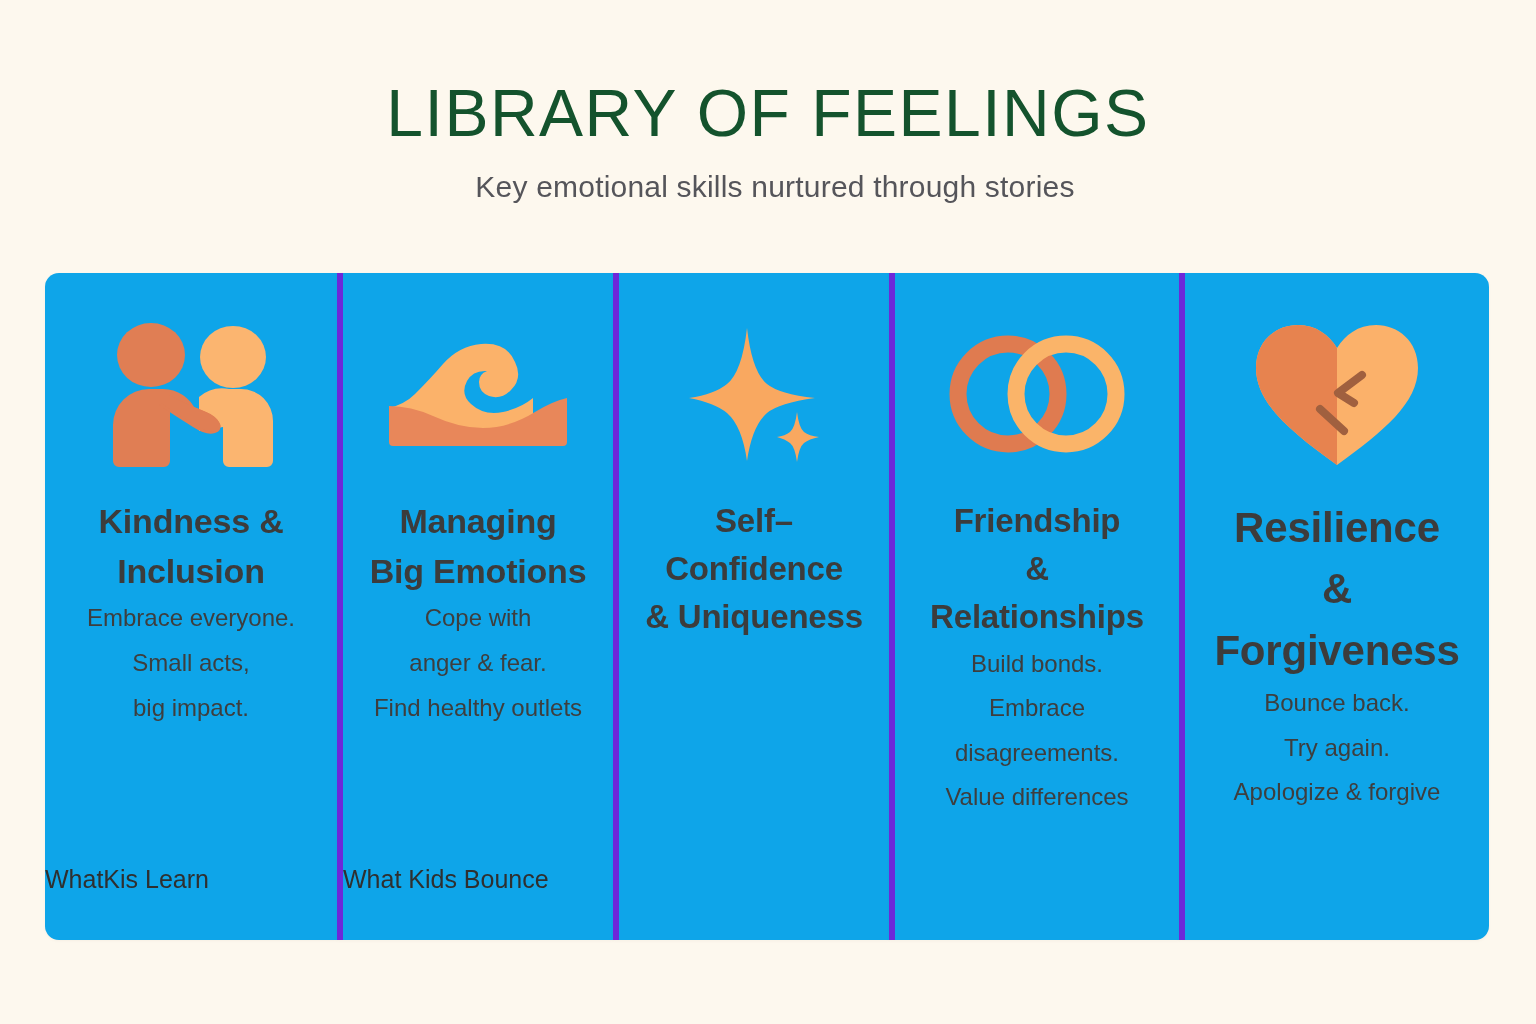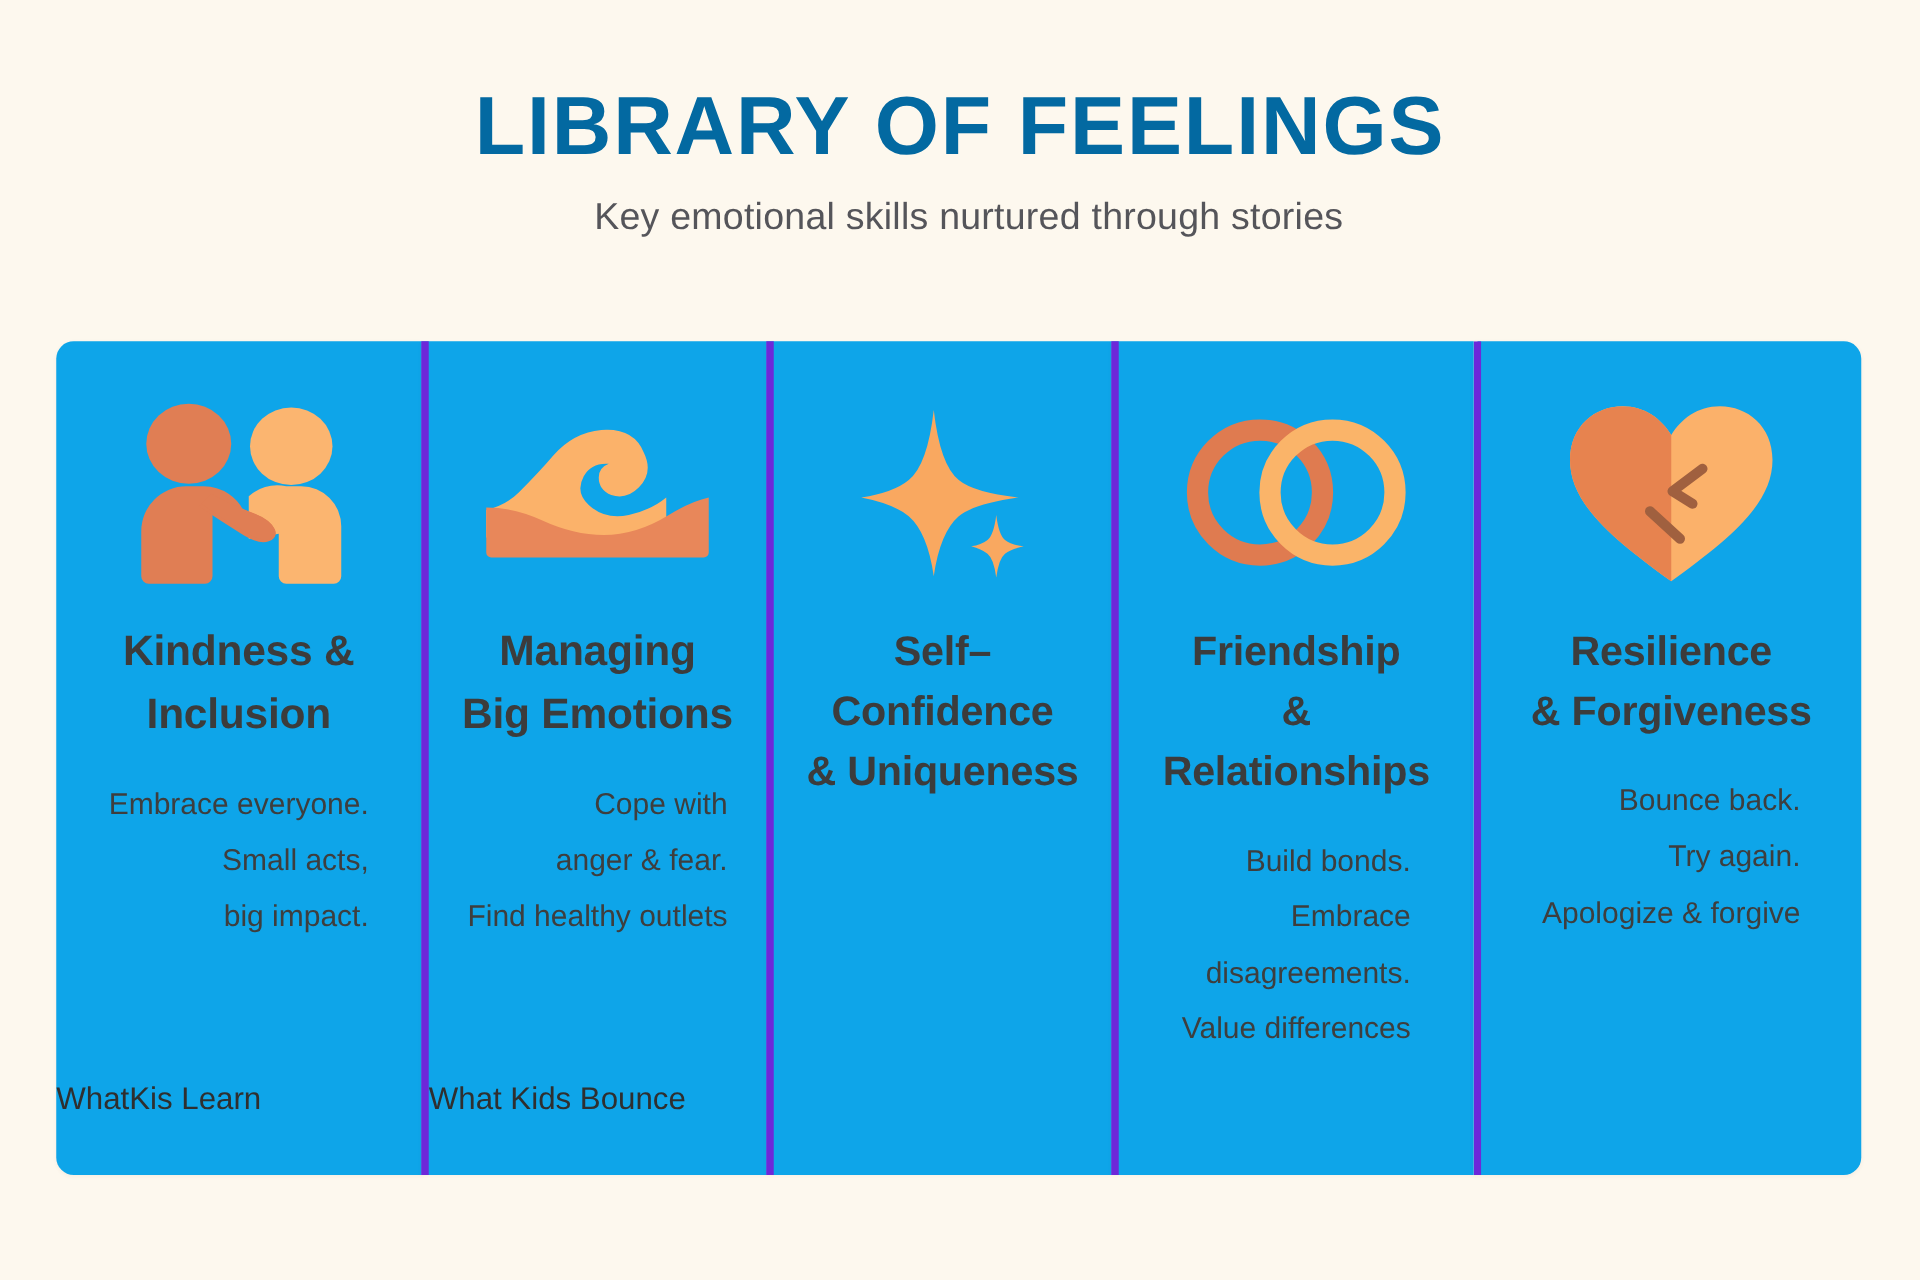--- a/index.html
+++ b/index.html
@@ -24,25 +24,25 @@
   
   #header {
     position: absolute;
     top: 62px;
     left: 0;
     width: 1536px;
     text-align: center;
   }
   #main-title {
     font-size: 66px;
-    font-weight: bold;
+    font-weight: normal;
     letter-spacing: 1.5px;
-    color: #0369a1;
+    color: #14532d;
     line-height: 1.05;
-    margin: 4px;
+    margin: 17px;
     white-space: nowrap;
   }
   #subtitle {
     margin-top: 22px;
     font-size: 30px;
     font-weight: 400;
     color: #55555A;
     letter-spacing: 0.2px;
     white-space: nowrap;
     margin-left: 14px;
@@ -91,28 +91,27 @@
     font-size: 34px;
     font-weight: bold;
     color: #3C3C3C;
     text-align: center;
     line-height: 1.46;
     letter-spacing: -0.2px;
     white-space: pre-line;
   }
   .c3 .card-title { font-size: 33px; }
   .c4 .card-title { font-size: 33px; }
-  .c5 .card-title { font-size: 33px; }
+  .c5 .card-title { font-size: 42px; }
 
   .card-desc {
-    margin-top: 26px;
     font-size: 24px;
     font-weight: 400;
     color: #3E3E3E;
-    text-align: right;
+    text-align: center;
     line-height: 1.86;
     white-space: pre-line;
   }
 
   .card-footer {
     position: absolute;
     left: 0;
     right: 12px;
     bottom: 46px;
     font-size: 25px;

